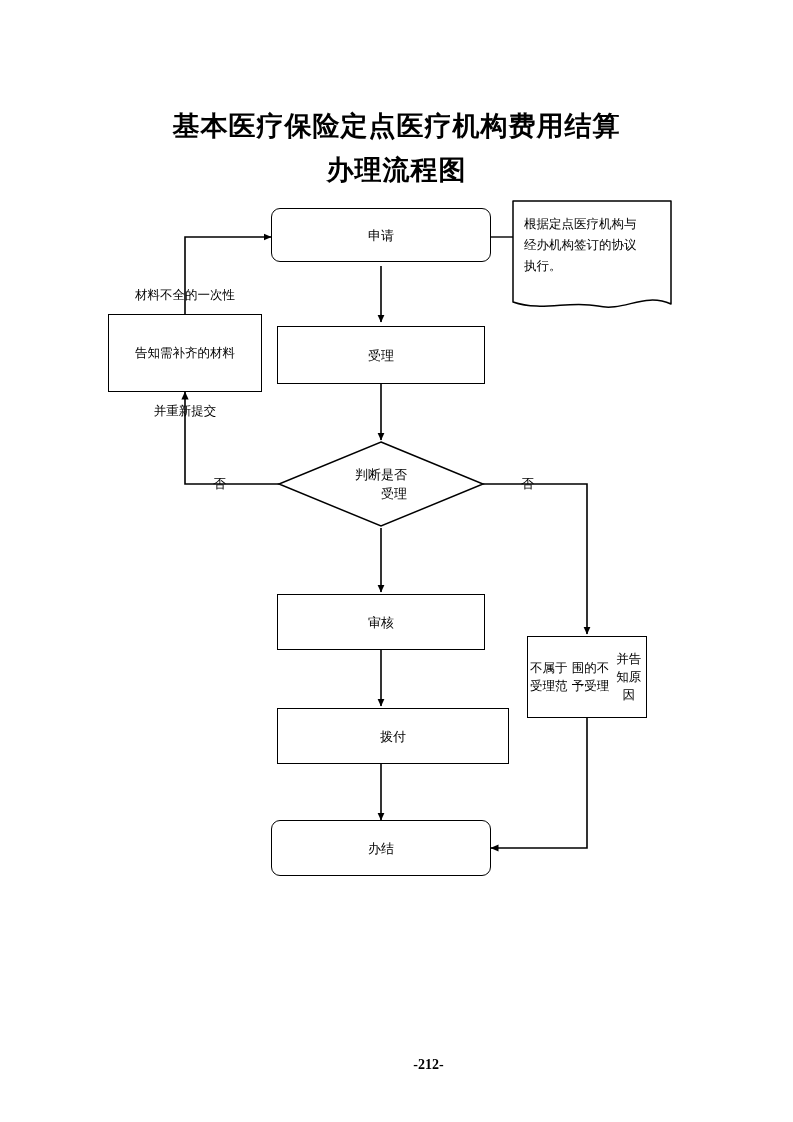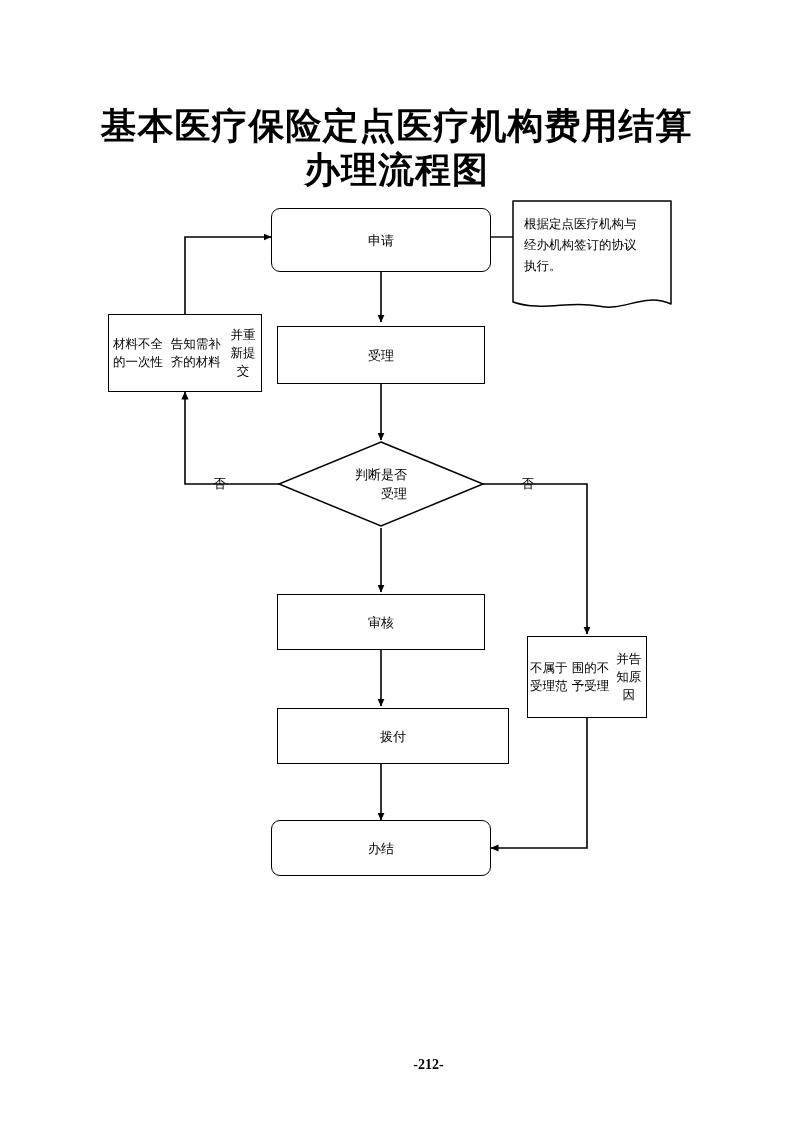--- a/index.html
+++ b/index.html
@@ -20,21 +20,21 @@
     left: 0; top: 0;
     width: 793px;
     height: 1122px;
   }
   .title {
     position: absolute;
     left: 0;
     top: 104px;
     width: 793px;
     text-align: center;
-    font-size: 36px;
+    font-size: 27px;
     font-weight: bold;
     line-height: 44px;
     letter-spacing: 1px;
     font-family: "Liberation Serif", "DejaVu Serif", serif;
   }
   .title .line2 { display: block; }
 
   .node {
     position: absolute;
     box-sizing: border-box;
@@ -141,40 +141,40 @@
       <path d="M 185 314 L 185 237 L 271 237" marker-end="url(#arrow)"></path>
 
       <path d="M 483 484 L 587 484 L 587 634" marker-end="url(#arrow)"></path>
 
       <path d="M 587 718 L 587 848 L 491 848" marker-end="url(#arrow)"></path>
 
       <path d="M 491 237 L 513 237" stroke-width="1.4"></path>
     </g>
   </svg>
 
-  <div class="node rounded" style="left:271px; top:208px; width:220px; height:64px;">
+  <div class="node rounded" style="left:271px; top:208px; width:220px; height:54px;">
     <span>申请</span>
   </div>
 
   <div class="note-wrap" style="left:512px; top:200px; width:172px; height:118px;">
     <svg width="160" height="118" viewBox="0 0 160 118">
       <path d="M1,1 L159,1 L159,104 C132,92 112,112 86,106 C58,100 30,112 1,102 Z" fill="#ffffff" stroke="#000000" stroke-width="1.5" stroke-linejoin="round"></path>
     </svg>
     <div class="note-text">
       <div>根据定点医疗机构与</div>
       <div>经办机构签订的协议</div>
       <div>执行。</div>
     </div>
   </div>
 
   <div class="node" style="left:277px; top:326px; width:208px; height:58px;">
     <span>受理</span>
   </div>
 
-  <div class="node small" style="left:108px; top:314px; width:154px; height:78px; ">
+  <div class="node small" style="left:108px; top:314px; width:154px; height:78px; flex-direction:column;gap:40px;">
     <span>材料不全的一次性</span>
     <span>告知需补齐的材料</span>
     <span>并重新提交</span>
   </div>
 
   <div class="diamond-wrap" style="left:277px; top:440px; width:208px; height:88px;">
     <svg width="208" height="88" viewBox="0 0 208 88">
       <polygon points="104,2 206,44 104,86 2,44" fill="#ffffff" stroke="#000000" stroke-width="1.5"></polygon>
     </svg>
     <div class="diamond-label">

